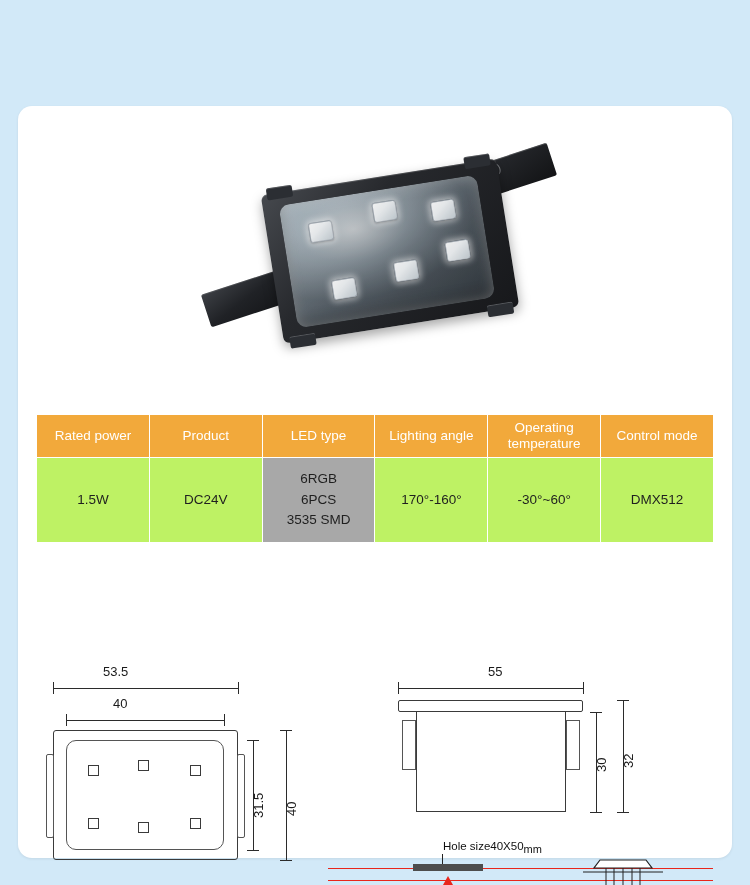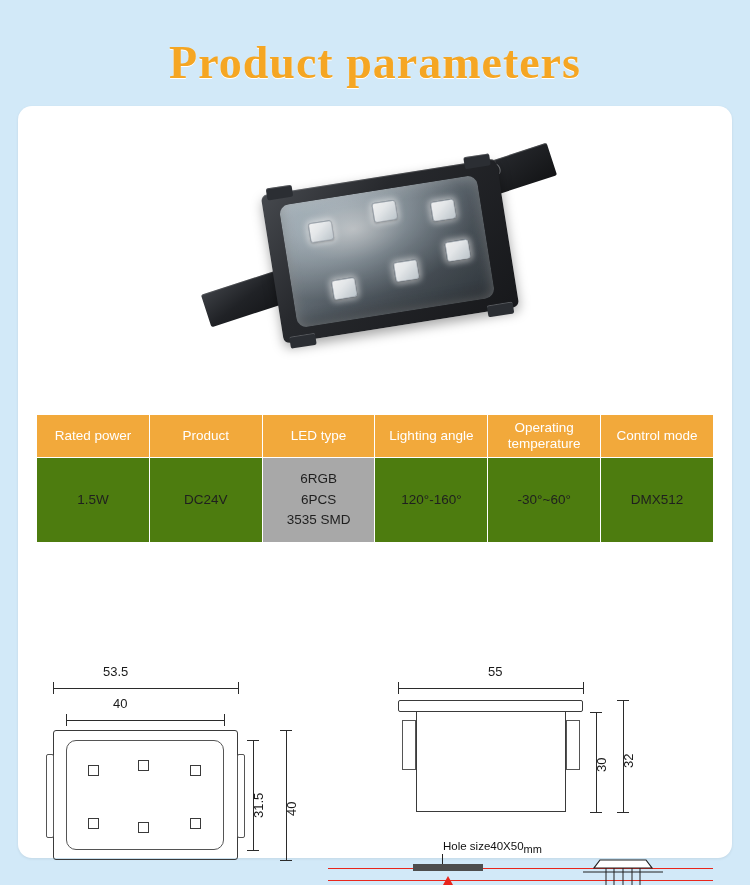--- a/index.html
+++ b/index.html
@@ -132,21 +132,21 @@
     background: #f2a93b;
     color: #ffffff;
     font-weight: normal;
     font-size: 13.5px;
     height: 42px;
     border: 1px solid #ffffff;
     line-height: 1.15;
     padding: 0 3px;
   }
   .spec-table td {
-    background: #4d7c0f;
+    background: #bef264;
     color: #1f1f1f;
     font-size: 13.5px;
     text-align: center;
     height: 84px;
     border: 1px solid #ffffff;
     line-height: 1.55;
     padding: 0 3px;
   }
   .spec-table td.alt {
     background: #a8a8a8;
@@ -218,21 +218,20 @@
     white-space: nowrap;
   }
   .hole-note sub { font-size: 11px; }
   svg { display: block; }
 </style>
 </head>
 <body>
 
 <div class="page">
 
-  <div class="title">Product parameters</div>
 
   <div class="card">
 
     <div class="photo-area">
       <div class="prod-wrap">
         <div class="wing wing-r"></div>
         <div class="wing-text">(szo·xe)</div>
         <div class="wing wing-l"></div>
 
         <div class="body-frame">
@@ -266,21 +265,21 @@
       </thead>
       <tbody>
         <tr>
           <td>1.5W</td>
           <td>DC24V</td>
           <td class="alt">
             <div>6RGB</div>
             <div>6PCS</div>
             <div>3535 SMD</div>
           </td>
-          <td>120°-160°</td>
+          <td>170°-160°</td>
           <td>-30°~60°</td>
           <td>DMX512</td>
         </tr>
       </tbody>
     </table>
 
     <div class="drawings">
 
       <div>
 

